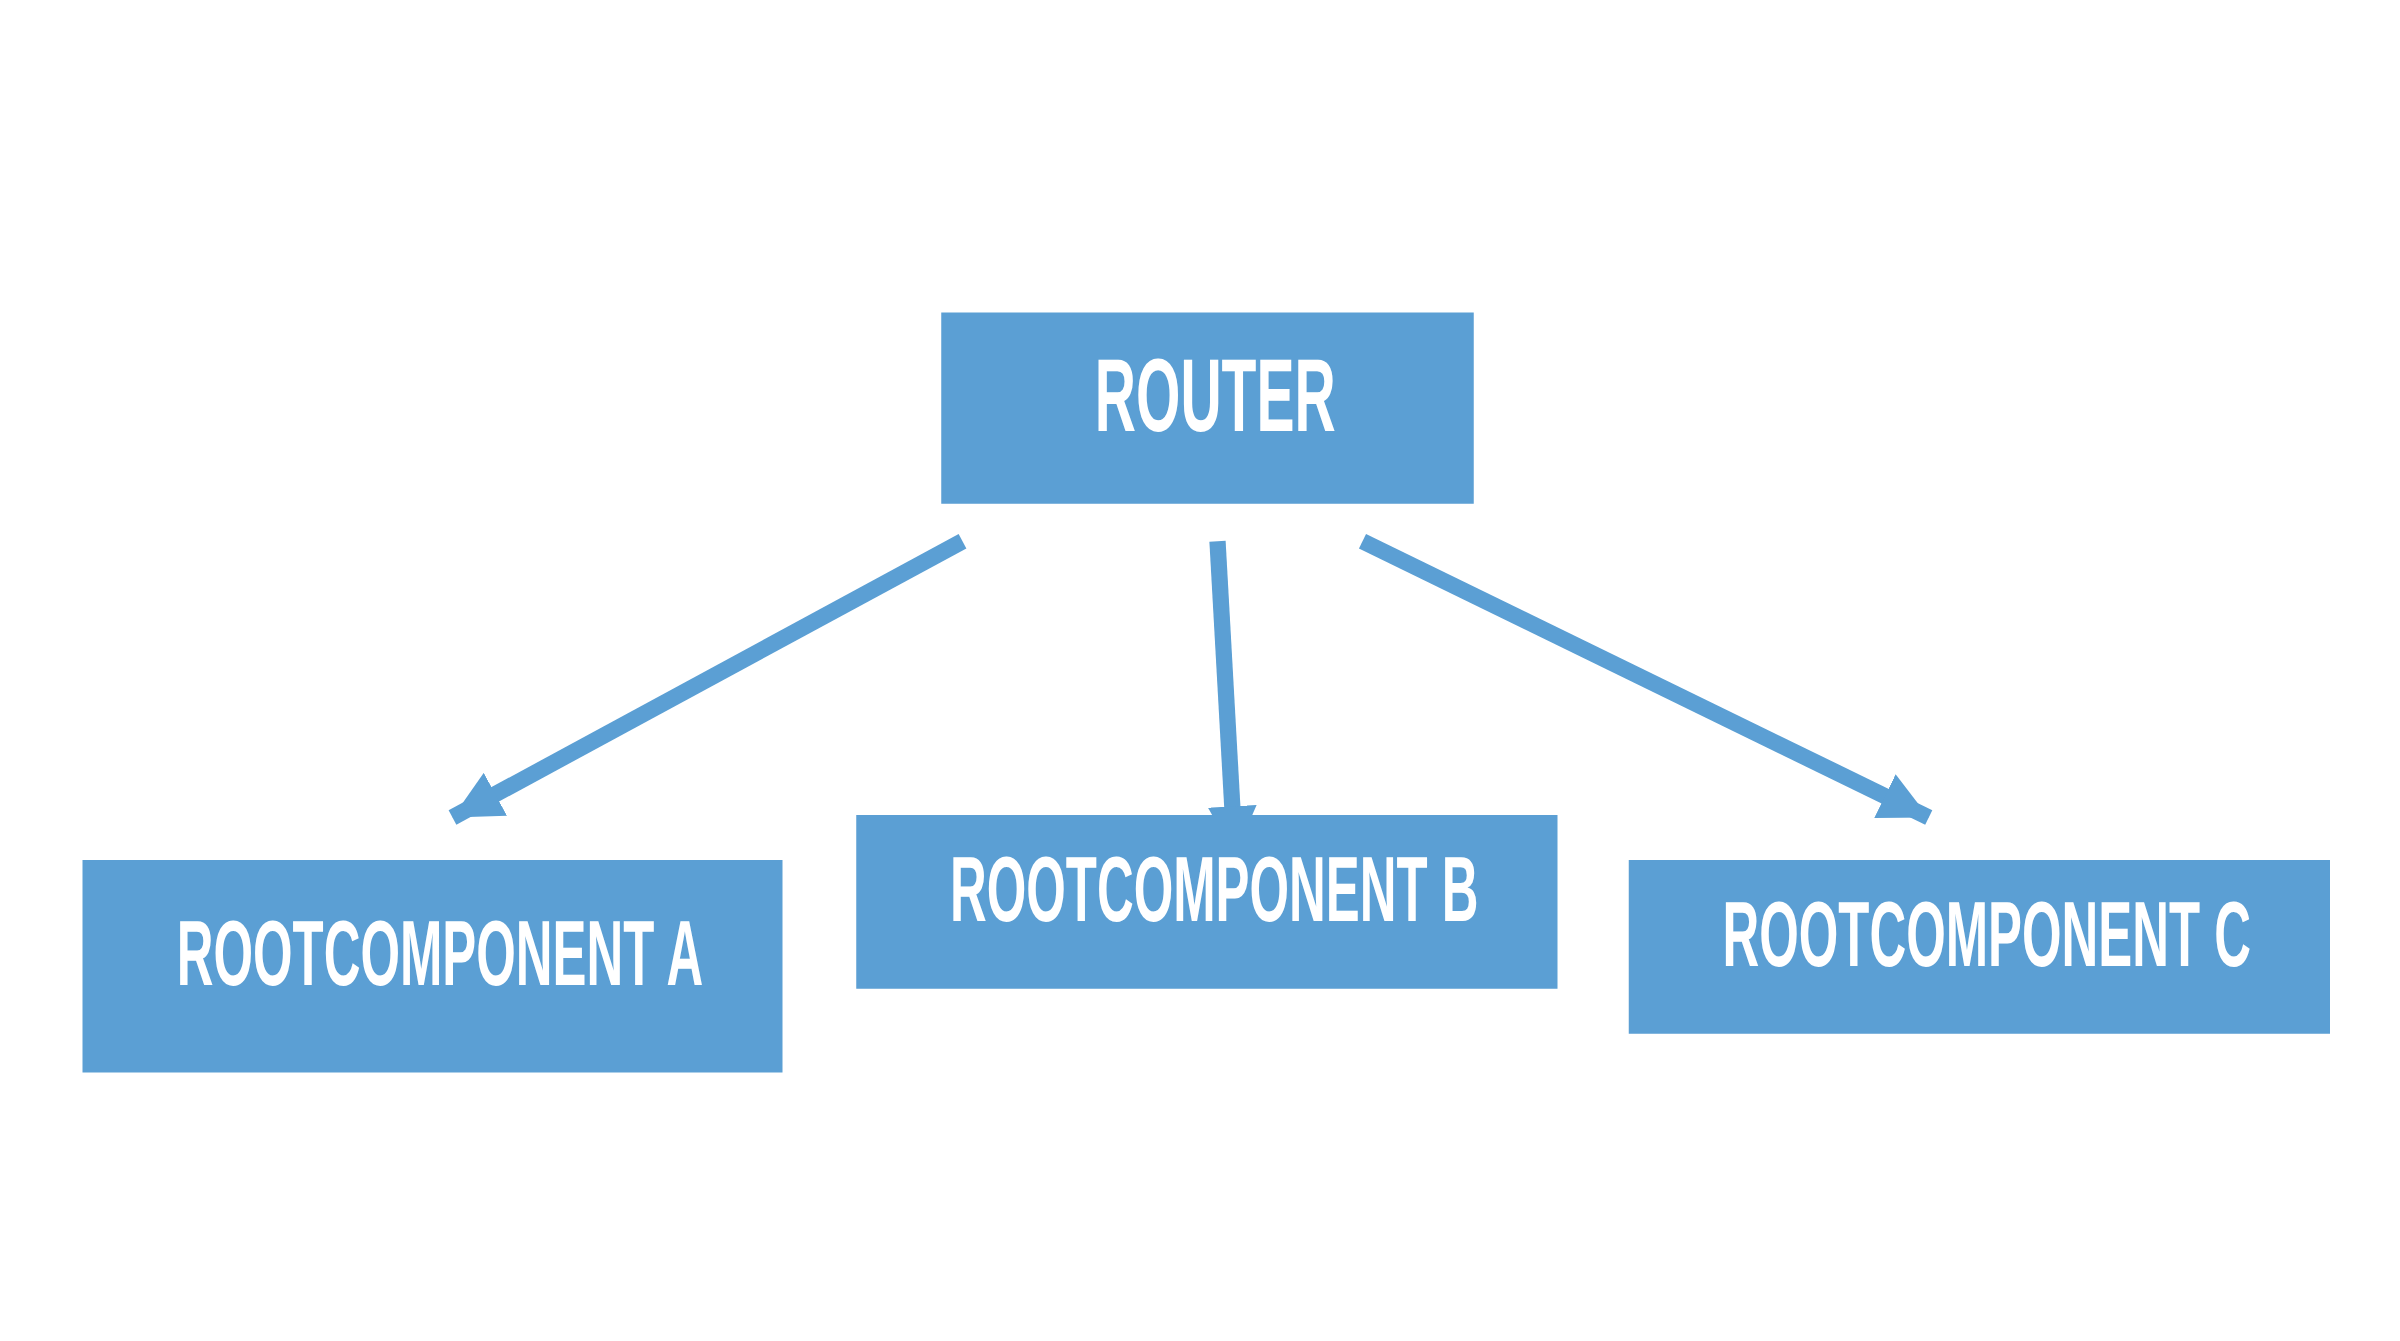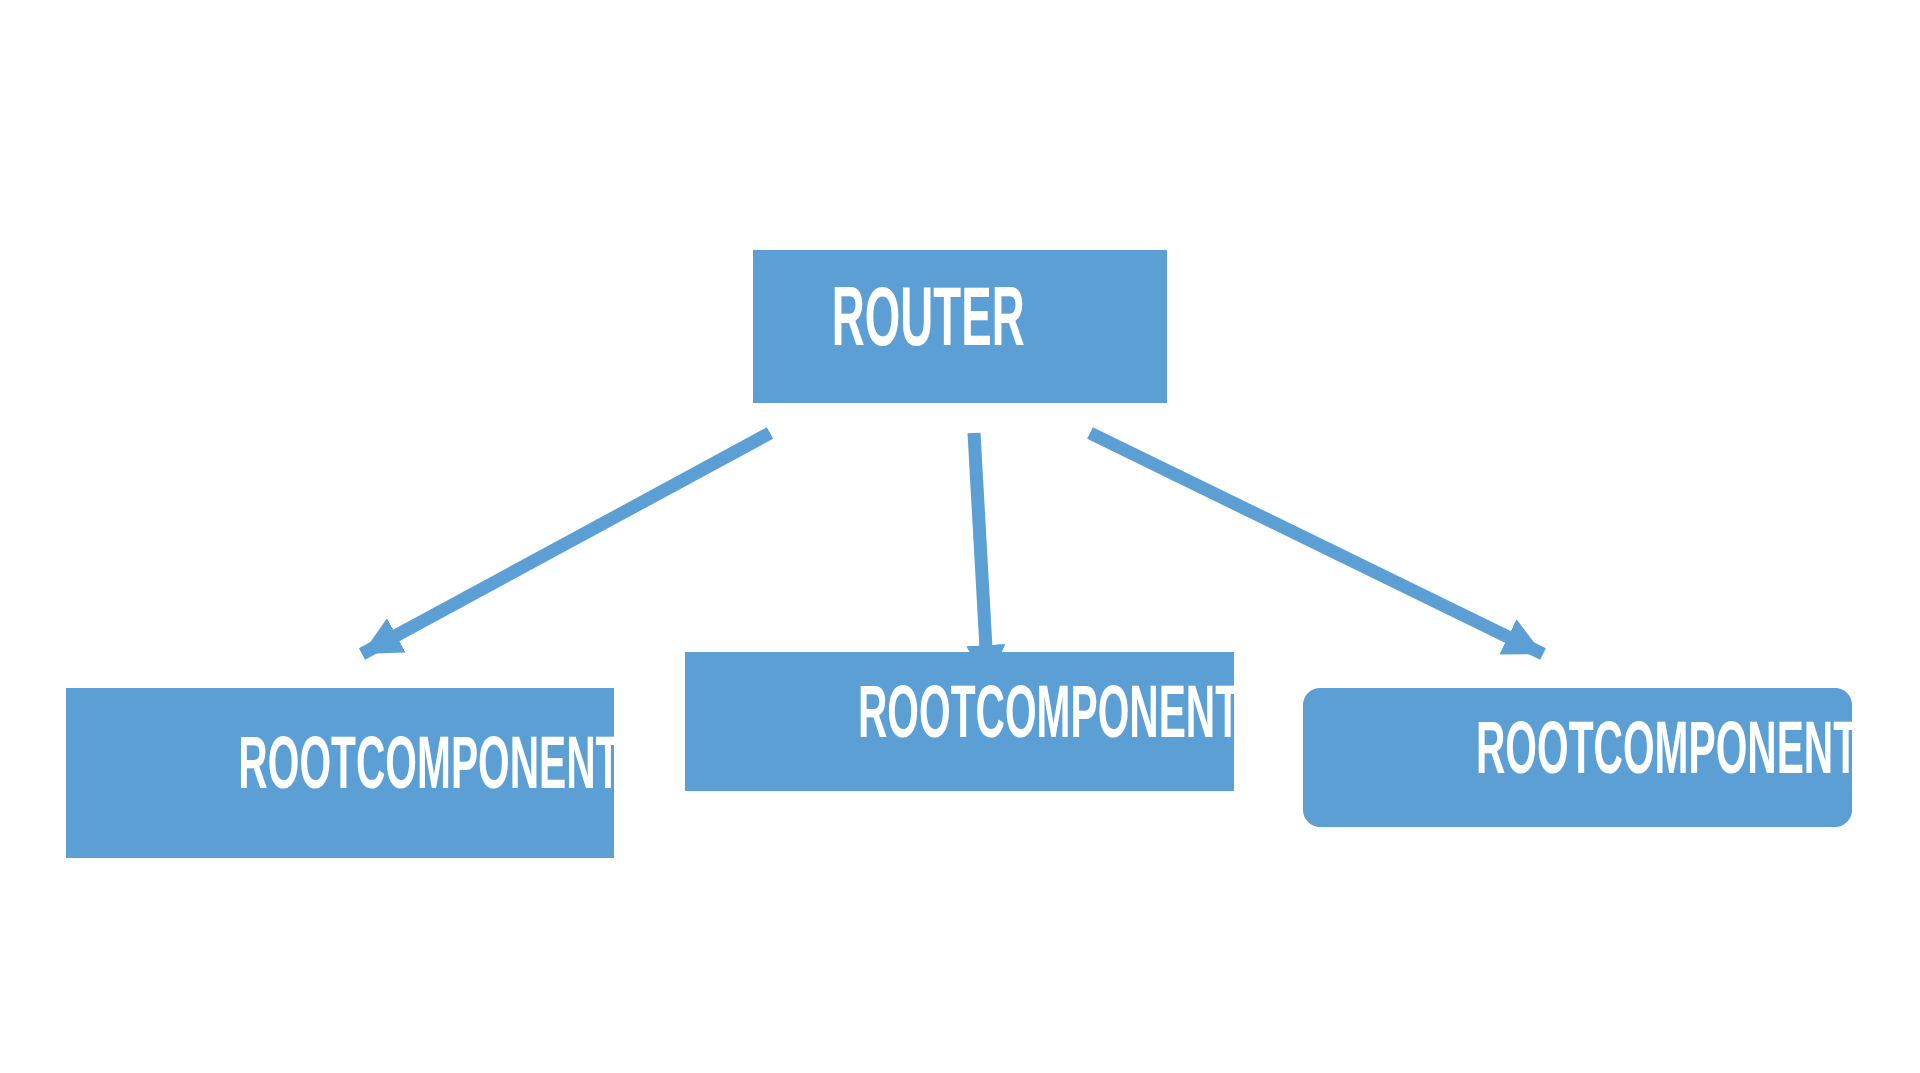--- a/index.html
+++ b/index.html
@@ -20,34 +20,36 @@
     position:absolute;
     left:0;top:0;
     width:1920px;height:1073px;
     display:block;
   }
   .node{
     position:absolute;
     background:var(--accent);
     display:flex;
     align-items:center;
+    justify-content:center;
+    padding-left:12px;
   }
   .node-label{
     color:var(--node-text);
     font-weight:700;
     white-space:nowrap;
     line-height:1;
     transform:translateY(-10px) scaleX(0.55);
     transform-origin:center center;
   }
   .node-router{left:753px;top:250px;width:414px;height:153px;}
   .node-router .node-label{font-size:83px;}
   .node-a{left:66px;top:688px;width:548px;height:170px;}
   .node-b{left:685px;top:652px;width:549px;height:139px;}
-  .node-c{left:1303px;top:688px;width:549px;height:139px;border-radius:17px;}
+  .node-c{left:1303px;top:688px;width:549px;height:139px;}
   .node-a .node-label,.node-b .node-label,.node-c .node-label{font-size:74px;}
 </style>
 </head>
 <body>
 
 <div class="stage">
 
   <svg class="edges" viewBox="0 0 1920 1073" xmlns="http://www.w3.org/2000/svg" aria-hidden="true">
     <defs>
       <marker id="arrowhead" viewBox="0 0 10 10" refX="10" refY="5" markerWidth="3" markerHeight="3" orient="auto">

